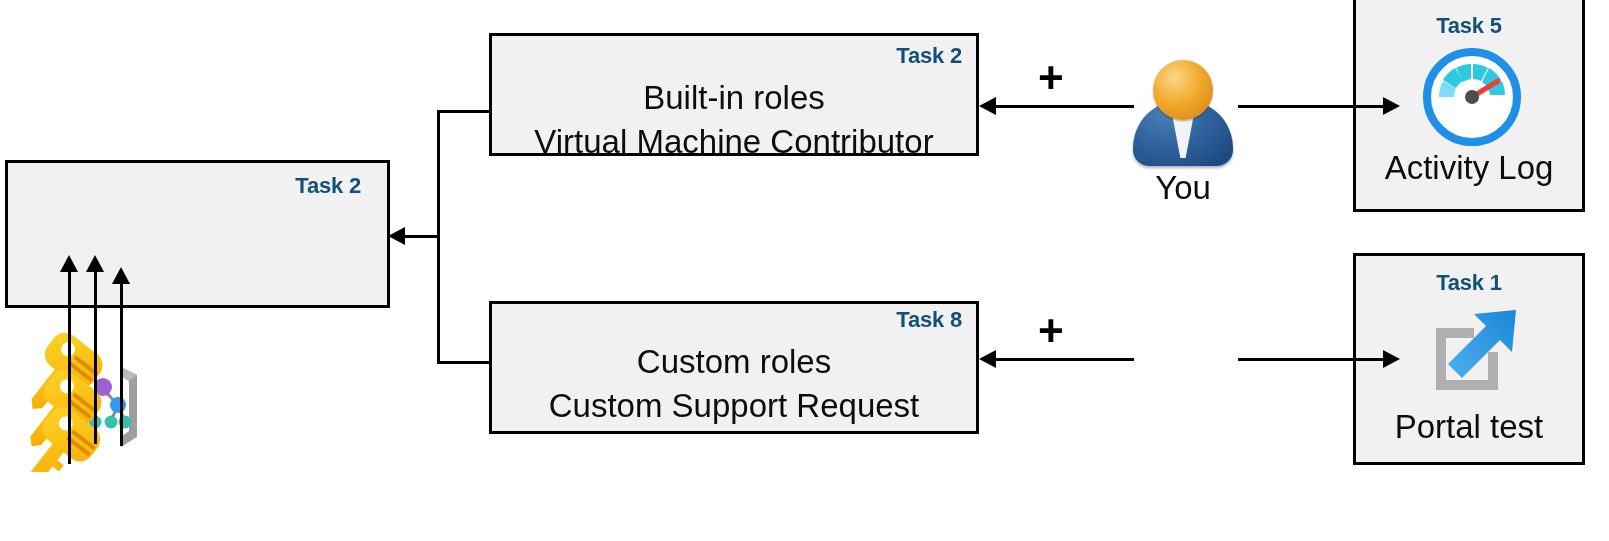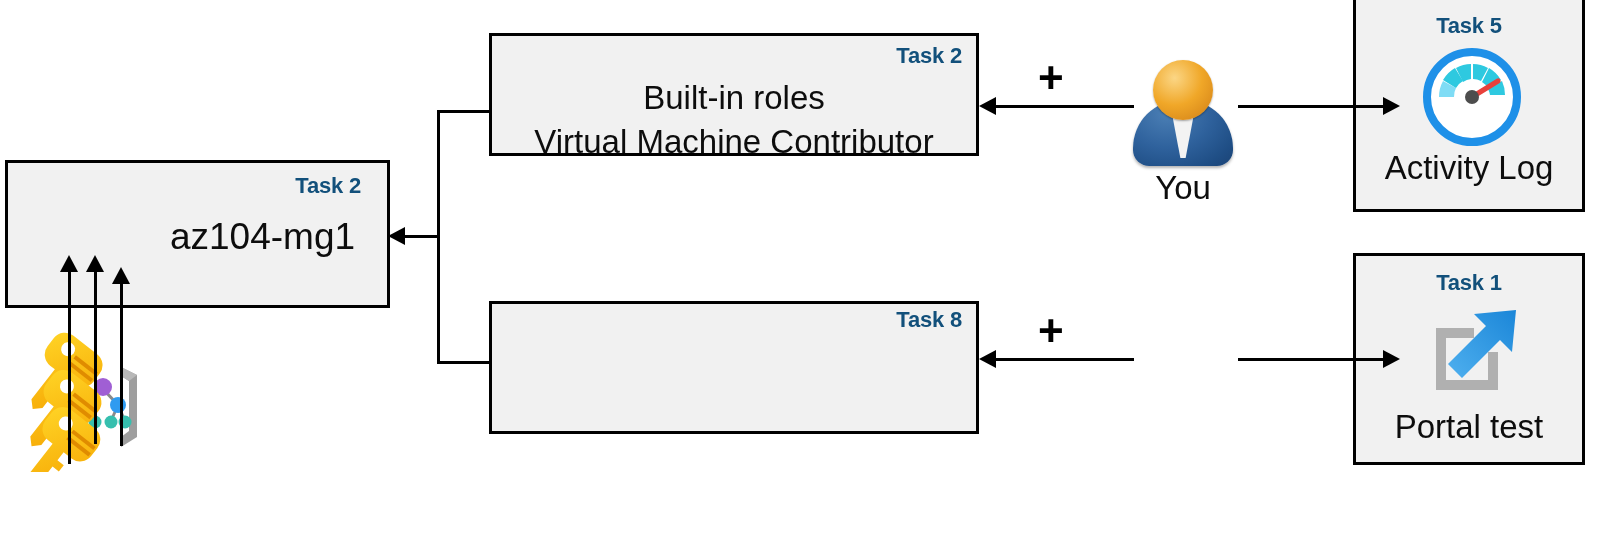--- a/index.html
+++ b/index.html
@@ -178,21 +178,20 @@
   
   #extlink-icon { position: absolute; left: 68px; top: 50px; width: 96px; height: 96px; }
 </style>
 </head>
 <body>
 
 <div id="canvas">
 
   <div class="task-box" id="task1-box">
     <div class="task-label" id="task1-label">Task 2</div>
-    <div class="box-text" id="task1-text">az104-mg1</div>
 
     <div id="mg-icon">
       <svg width="96" height="96" viewBox="0 0 96 96">
 
         <path d="M30 8 L14 16 L14 78 L30 88 L30 78 L22 72 L22 22 L30 17 Z" fill="#9e9e9e"></path>
         <path d="M30 8 L14 16 L22 22 L30 17 Z" fill="#b8b8b8"></path>
 
         <path d="M66 8 L82 16 L82 78 L66 88 L66 78 L74 72 L74 22 L66 17 Z" fill="#9e9e9e"></path>
         <path d="M66 8 L82 16 L74 22 L66 17 Z" fill="#b8b8b8"></path>
 
@@ -216,20 +215,22 @@
   </div>
 
   <div class="task-box" id="task2-box">
     <div class="task-label" id="task2-label">Task 2</div>
     <div class="box-text" id="task2-text">Built-in roles
 Virtual Machine Contributor</div>
   </div>
 
   <div class="task-box" id="task3-box">
     <div class="task-label" id="task3-label">Task 8</div>
+    <div class="box-text" id="task3-text">Custom roles
+Custom Support Request</div>
   </div>
 
   <div class="task-box" id="task5-box">
     <div class="task-label" id="task5-label">Task 5</div>
     <div id="gauge-icon">
       <svg width="100" height="100" viewBox="0 0 100 100">
         <circle cx="50" cy="50" r="45" fill="#ffffff" stroke="#1e90e8" stroke-width="8"></circle>
 
         <g transform="translate(50,50)">
           <path d="M -33 0 A 33 33 0 0 1 -29 -16 L -16 -9 A 18 18 0 0 0 -18 0 Z" fill="#7fdcf5"></path>

